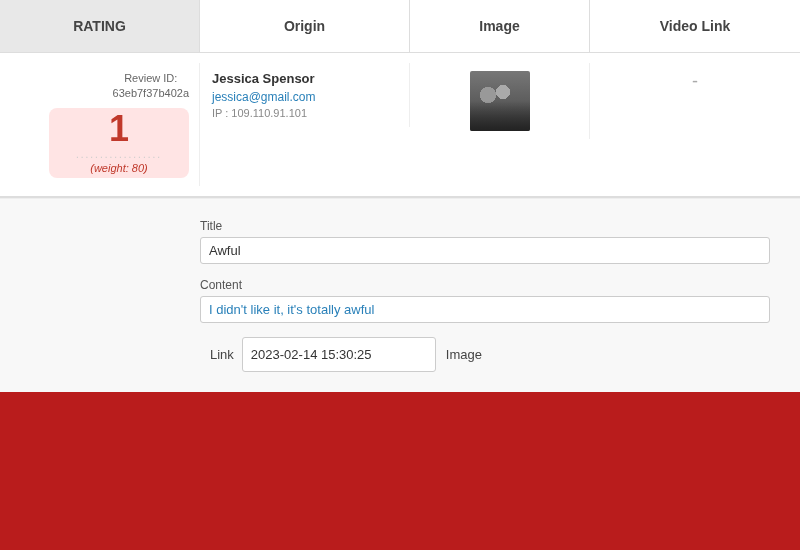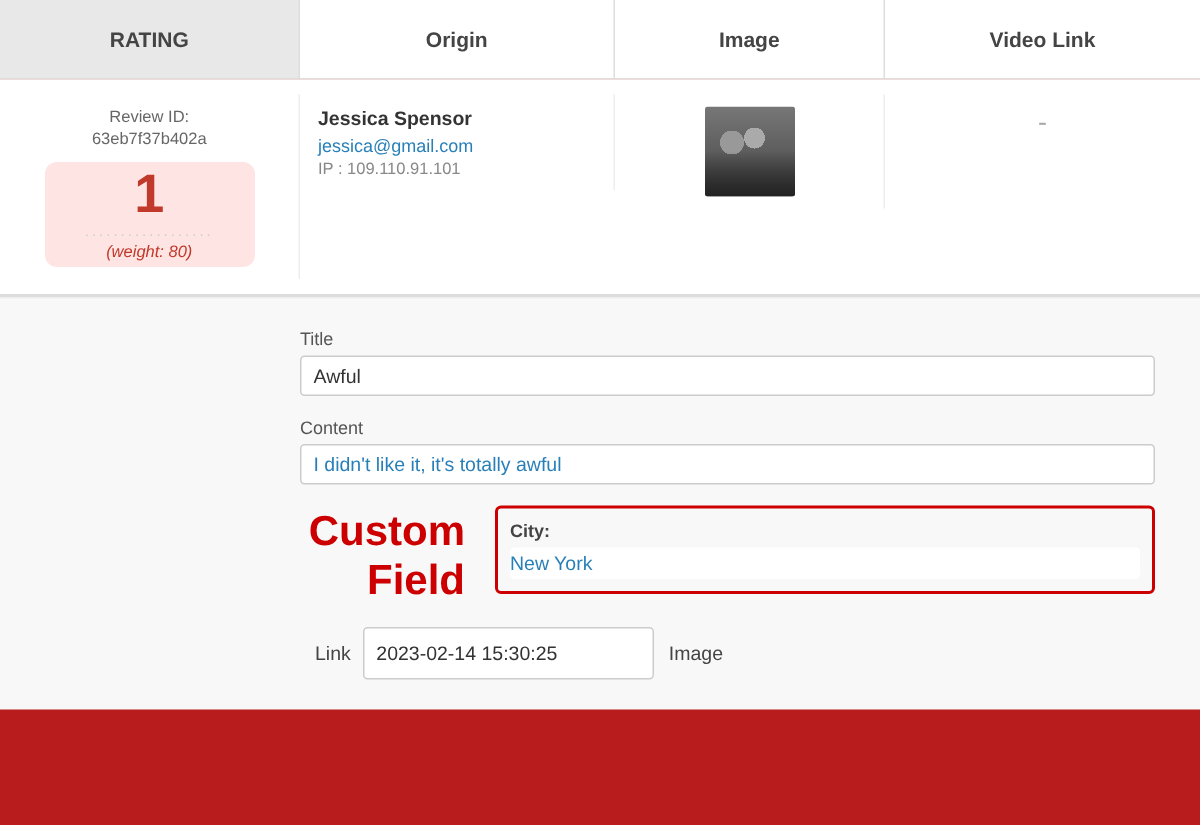--- a/index.html
+++ b/index.html
@@ -54,21 +54,21 @@
       background: #fff;
       align-items: flex-start;
       padding: 10px 0;
     }
 
     
     .rating-cell {
       width: 200px;
       display: flex;
       flex-direction: column;
-      align-items: center;
+      align-items: flex-end;
       padding: 8px 10px;
       border-right: 1px solid #eee;
     }
     .review-id {
       font-size: 11px;
       color: #666;
       text-align: center;
       margin-bottom: 6px;
       line-height: 1.4;
     }
@@ -313,27 +313,20 @@
     <div class="field-group">
       <div class="field-label">Title</div>
       <input class="field-input" type="text" value="Awful" style="">
     </div>
 
     <div class="field-group">
       <div class="field-label">Content</div>
       <input class="field-input content-field" type="text" value="I didn't like it, it's totally awful" style="">
     </div>
 
-    <div class="custom-field-row">
-      <div class="custom-field-label">Custom<br>Field</div>
-      <div class="custom-field-box">
-        <div class="field-label">City:</div>
-        <input class="field-input content-field" type="text" value="New York" style="">
-      </div>
-    </div>
 
     <div class="bottom-row">
       <div class="bottom-field">
         <span class="bottom-field-label">Link</span>
         <input class="bottom-field-input" type="text" value="2023-02-14 15:30:25" style="">
       </div>
       <div class="bottom-field">
         <span class="bottom-field-label">Image</span>
       </div>
     </div>

